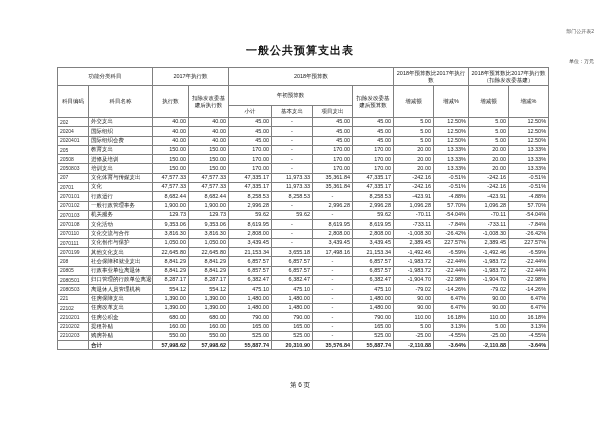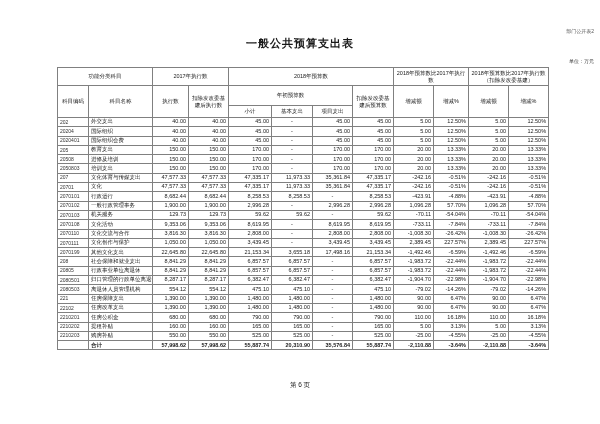--- a/index.html
+++ b/index.html
@@ -2,21 +2,21 @@
 <html><head>
 <meta charset="utf-8">
 <style>
   html,body{margin:0;padding:0;background:#e8e8e8;}
   .page{
     position:relative;width:600px;height:424px;background:#ffffff;
     font-family:"Liberation Sans","DejaVu Sans",sans-serif;color:#1a1a1a;
     overflow:hidden;box-sizing:border-box;
   }
   .doc-label{position:absolute;top:28px;right:6px;font-size:5px;color:#555;}
-  .page-title{position:absolute;top:36px;left:0;width:100%;text-align:center;
+  .page-title{position:absolute;top:43px;left:0;width:100%;text-align:center;
     font-size:11px;font-weight:bold;letter-spacing:1px;margin:0;}
   .unit-note{position:absolute;top:58px;right:6px;font-size:5px;color:#333;}
   .table-wrap{position:absolute;top:67px;left:57px;}
   table.budget{border-collapse:collapse;table-layout:fixed;width:491px;
     font-size:5.5px;color:#1a1a1a;}
   table.budget th,table.budget td{border:0.6px solid #808080;box-sizing:border-box;
     padding:0 2px;overflow:hidden;}
   table.budget th{font-weight:normal;text-align:center;line-height:1.25;
     font-size:5.5px;padding:0 1px;vertical-align:middle;}
   tr.hrA th{height:18px;}

